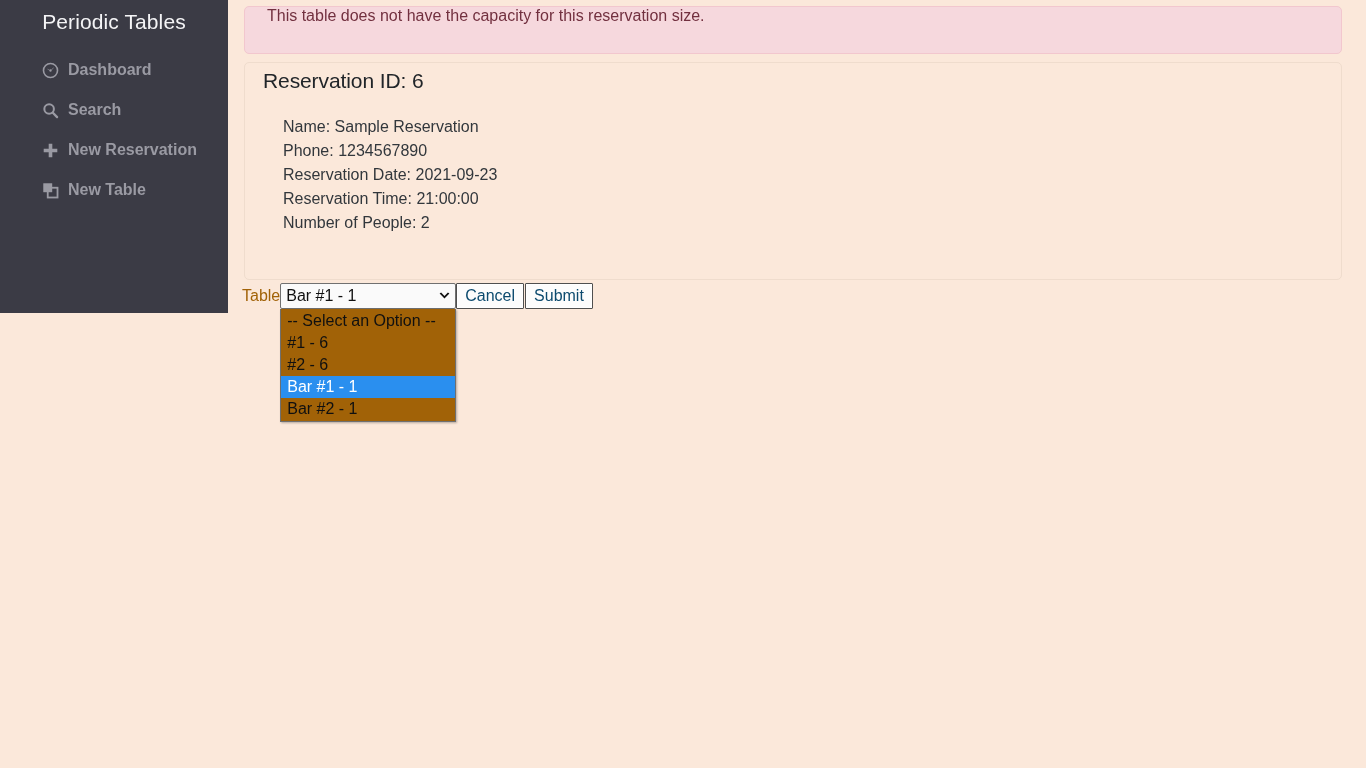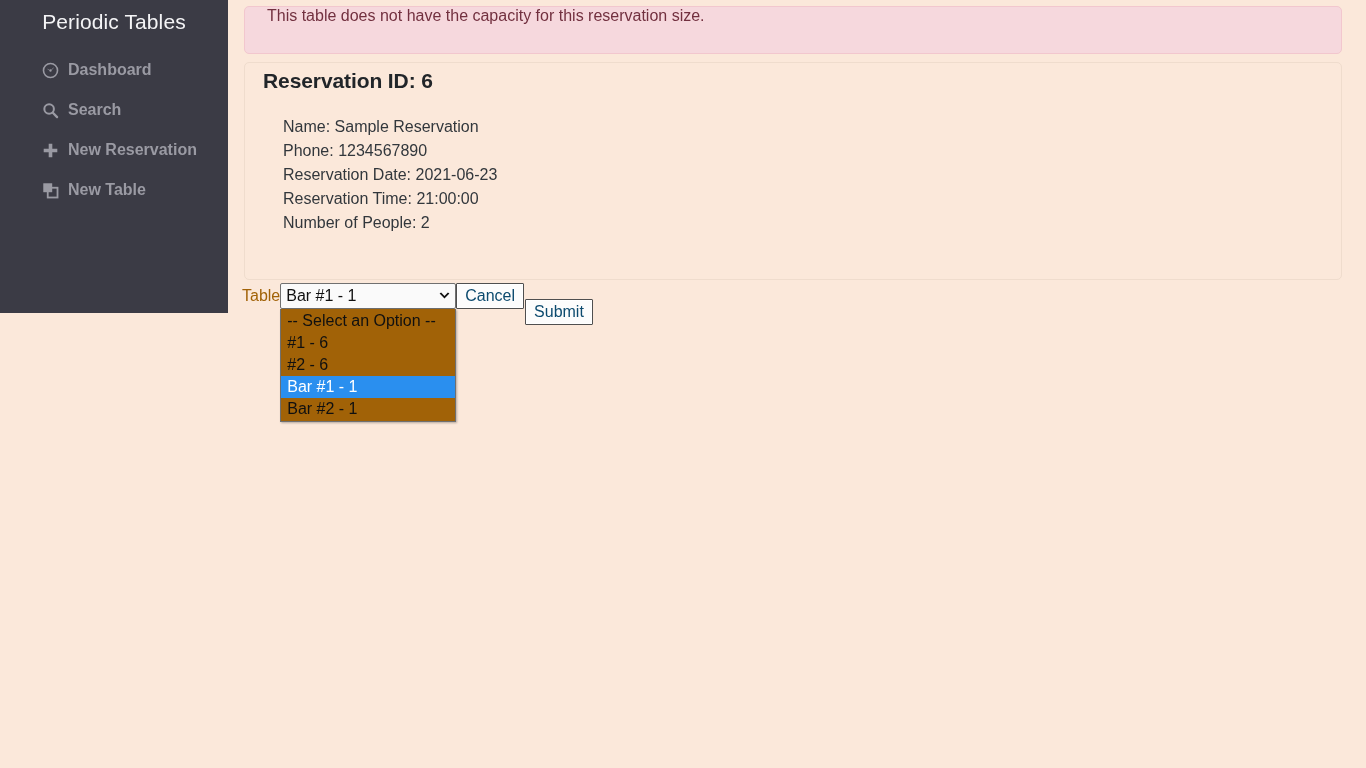--- a/index.html
+++ b/index.html
@@ -105,21 +105,21 @@
     height: 218px;
     background: transparent;
     border: 1px solid #efdccd;
     border-radius: 5px;
     padding: 0;
   }
   .card-title {
     margin: 0;
     padding: 6px 0 0 18px;
     font-size: 21px;
-    font-weight: 700;
+    font-weight: 400;
     color: #212529;
     letter-spacing: -0.1px;
   }
   .card-body {
     padding: 22px 0 0 38px;
     font-size: 16px;
     line-height: 24px;
     color: #32373c;
   }
   .card-line { white-space: nowrap; }
@@ -208,21 +208,21 @@
     background: #fcfcfc;
     border: 1px solid #4f4f4f;
     border-radius: 1px;
     font-family: "Liberation Sans", sans-serif;
     font-size: 16px;
     color: #0c4a6e;
     line-height: 24px;
     cursor: pointer;
     box-shadow: inset 0 0 0 1px #ffffff;
   }
-  .btn + .btn { margin-left: 1px; margin-top: 16px; }
+  .btn + .btn { margin-left: 1px; }
 </style>
 </head>
 <body>
 
 <div class="app">
 
   <nav class="sidebar">
     <div class="brand">Periodic Tables</div>
 
     <ul class="nav">
@@ -283,21 +283,21 @@
 
     <div class="alert">
       <span>This table does not have the capacity for this reservation size.</span>
     </div>
 
     <section class="card">
       <h2 class="card-title">Reservation ID: 6</h2>
       <div class="card-body">
         <div class="card-line">Name: Sample Reservation</div>
         <div class="card-line">Phone: 1234567890</div>
-        <div class="card-line">Reservation Date: 2021-06-23</div>
+        <div class="card-line">Reservation Date: 2021-09-23</div>
         <div class="card-line">Reservation Time: 21:00:00</div>
         <div class="card-line">Number of People: 2</div>
       </div>
     </section>
 
     <form class="form-row">
       <label class="field-label">Table</label>
 
       <div class="select-wrap">
         <div class="select-box">

